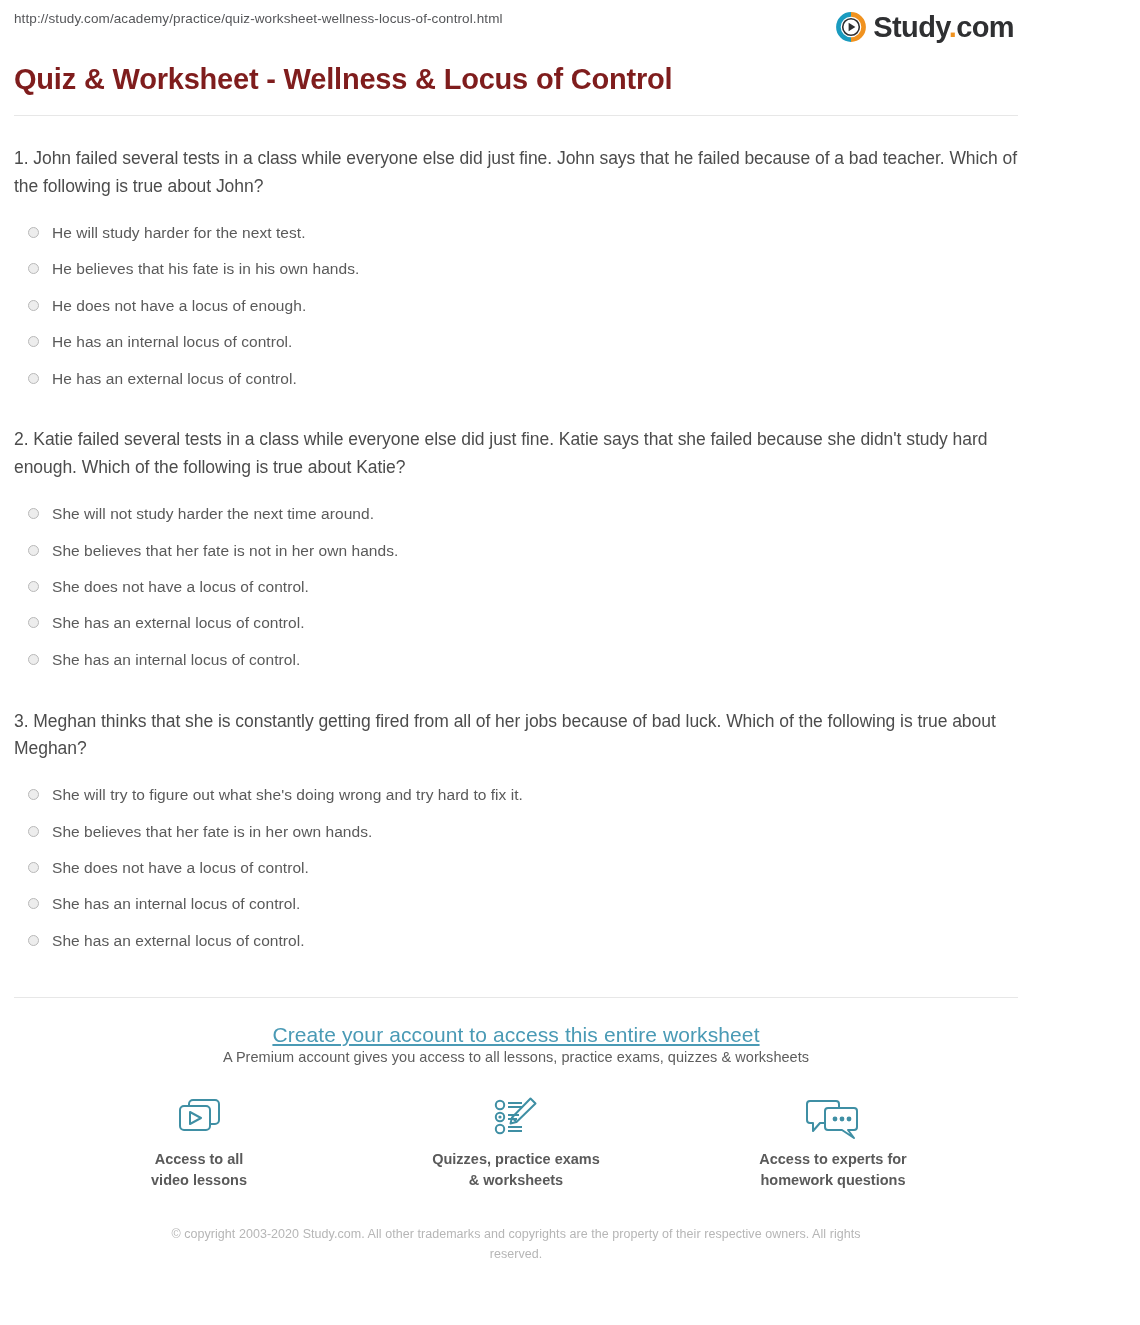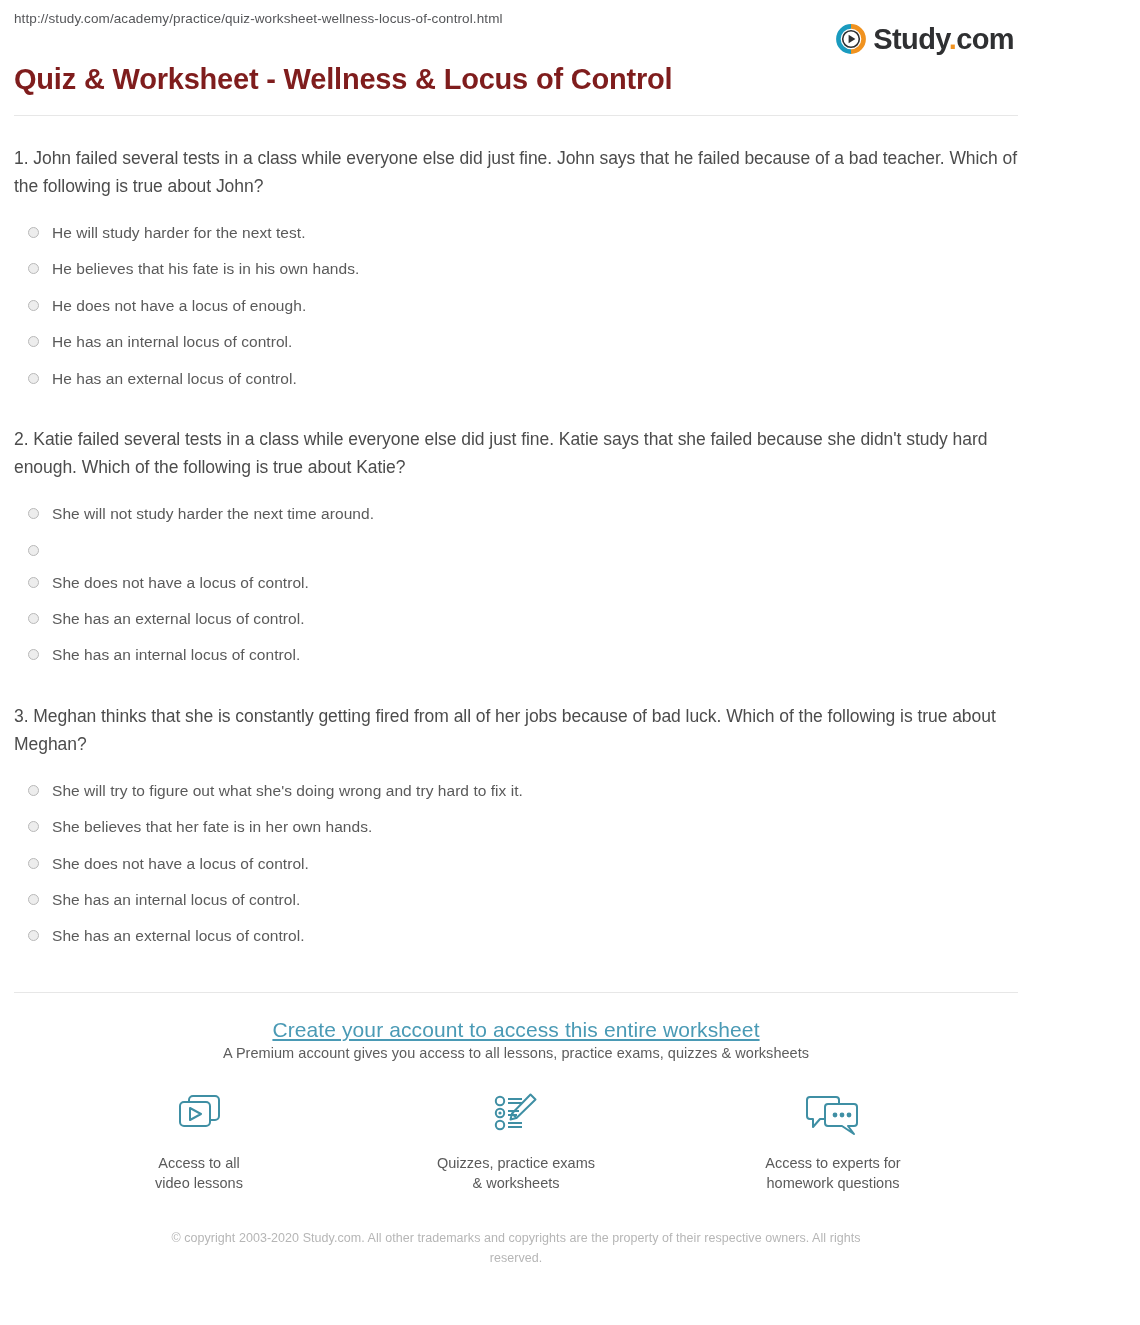--- a/index.html
+++ b/index.html
@@ -23,21 +23,21 @@
     left: 14px;
     top: 11px;
     font-size: 13.5px;
     color: #555659;
     letter-spacing: .1px;
     white-space: nowrap;
   }
   .logo {
     position: absolute;
     right: 18px;
-    top: 24px;
+    top: 12px;
     display: flex;
     align-items: center;
     gap: 7px;
   }
   .logo-mark { width: 30px; height: 30px; display:block; }
   .logo-word {
     font-size: 29px;
     font-weight: 700;
     color: #2f3032;
     letter-spacing: -0.6px;
@@ -120,24 +120,25 @@
   .features {
     margin-top: 27px;
     display: flex;
     justify-content: center;
     align-items: flex-start;
     gap: 132px;
   }
   .feature { width: 185px; text-align: center; }
   .feature-icon { height: 56px; display:flex; align-items:center; justify-content:center; }
   .feature-text {
-    margin-top: 9px;
+    margin-top: 1px;
     font-size: 14.5px;
     color: #5a5a5a;
     line-height: 1.42;
+    font-weight: bold;
   }
   .copyright {
     margin-top: 34px;
     text-align: center;
     font-size: 12.5px;
     color: #b6b6b6;
     line-height: 1.6;
     max-width: 740px;
     margin-left: auto;
     margin-right: auto;
@@ -199,20 +200,21 @@
 
     <div class="question-block">
       <div class="question-text">2. Katie failed several tests in a class while everyone else did just fine. Katie says that she failed because she didn't study hard enough. Which of the following is true about Katie?</div>
       <div class="options">
         <div class="option">
           <span class="radio"></span>
           <span class="option-label">She will not study harder the next time around.</span>
         </div>
         <div class="option">
           <span class="radio"></span>
+          <span class="option-label">She believes that her fate is not in her own hands.</span>
         </div>
         <div class="option">
           <span class="radio"></span>
           <span class="option-label">She does not have a locus of control.</span>
         </div>
         <div class="option">
           <span class="radio"></span>
           <span class="option-label">She has an external locus of control.</span>
         </div>
         <div class="option">

